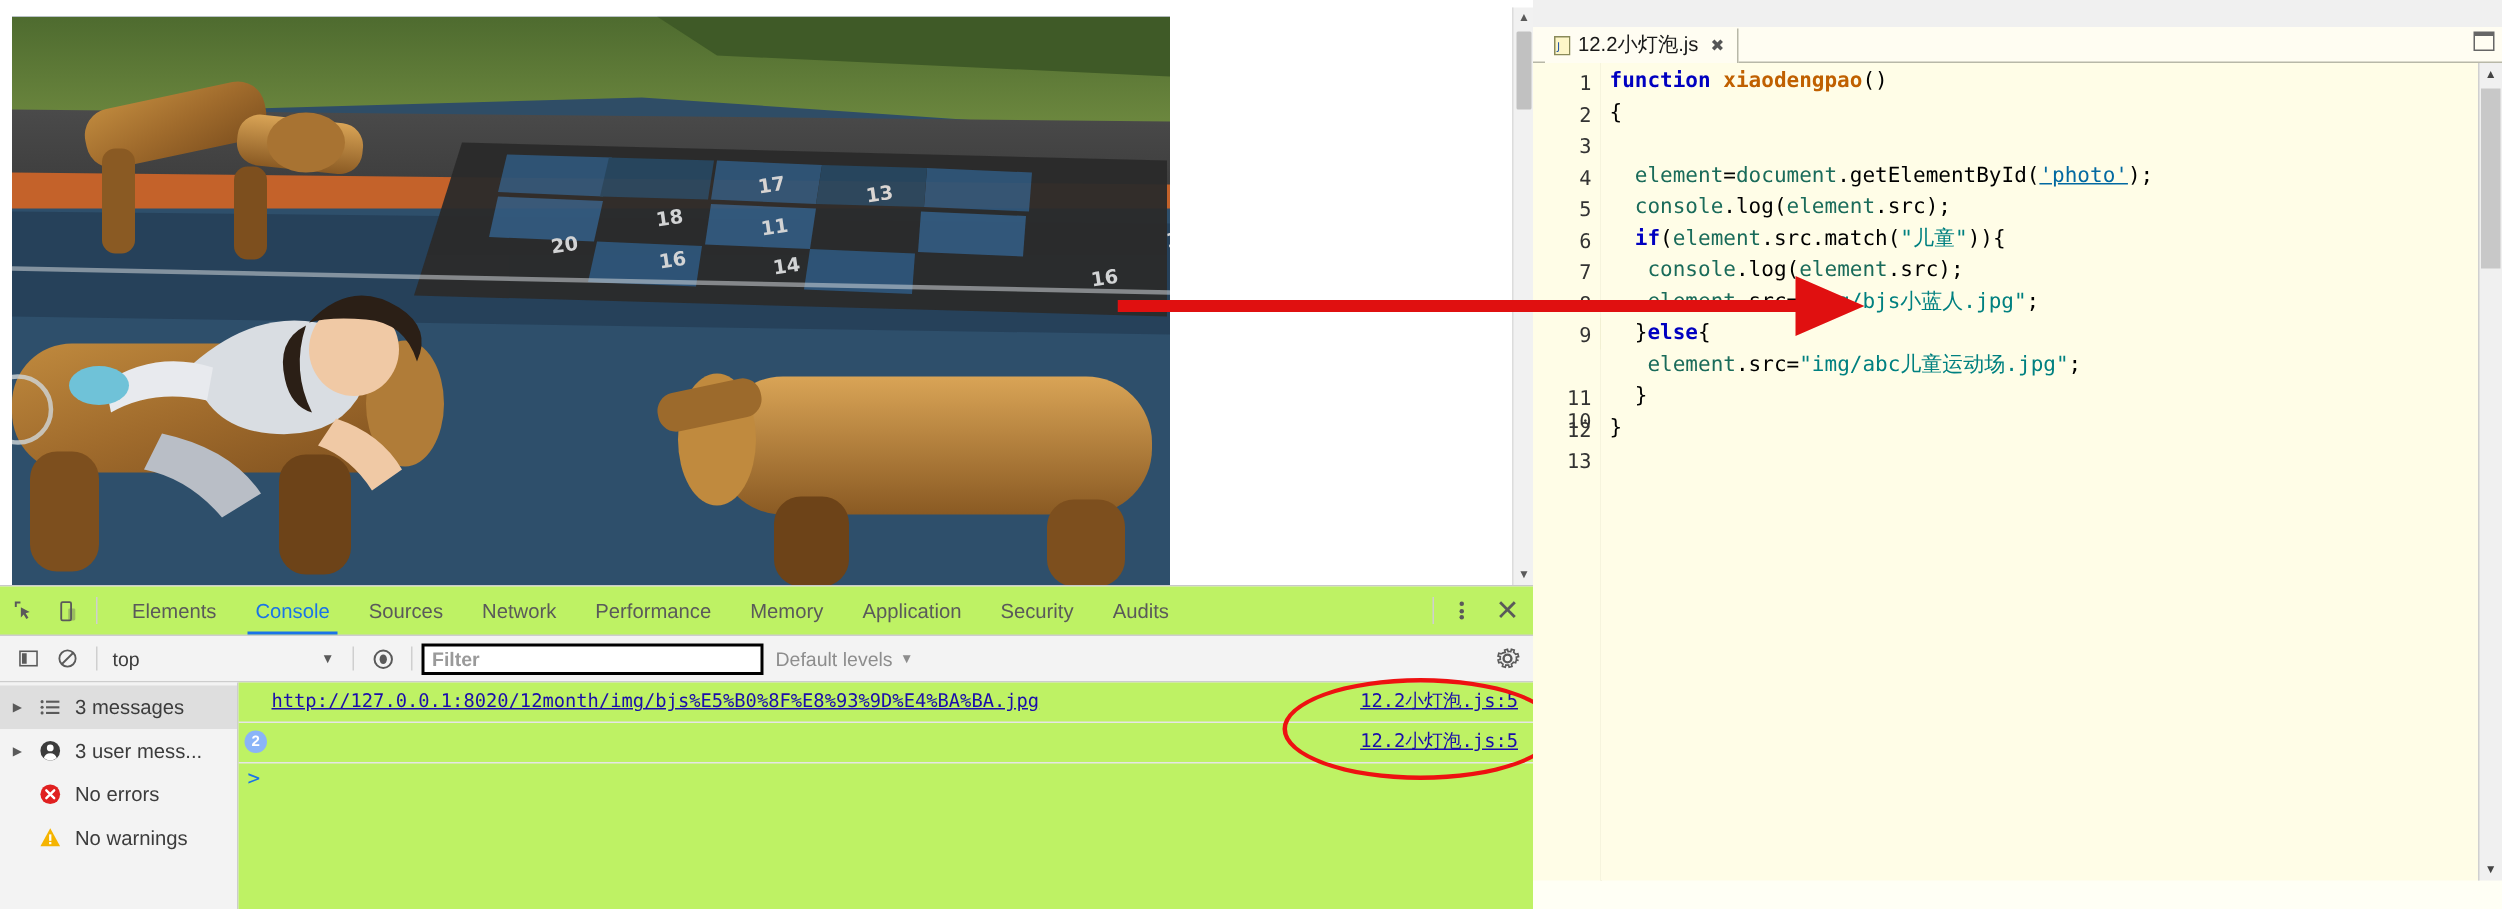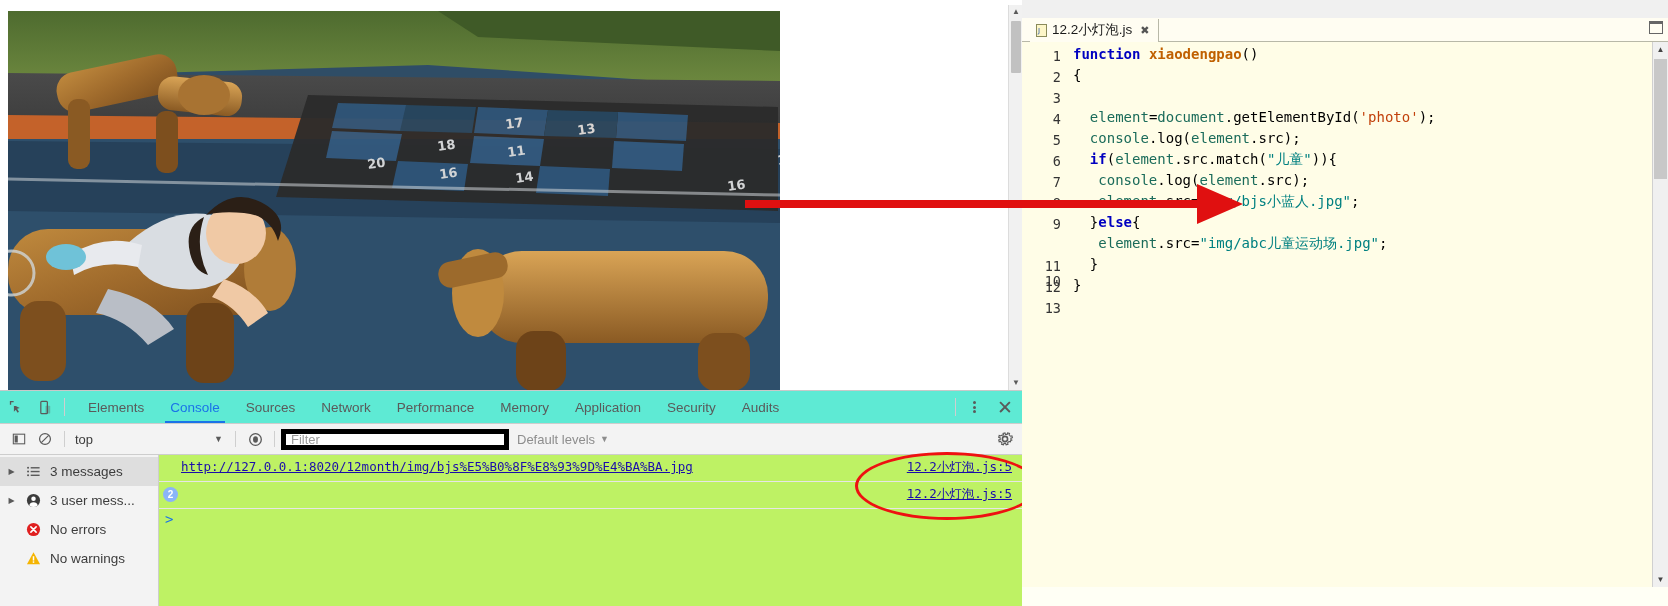--- a/index.html
+++ b/index.html
@@ -21,40 +21,40 @@
 
   
   .page-scroll{position:absolute;left:1008px;top:5px;width:14px;height:385px;background:#f1f1f1;border-left:1px solid #dcdcdc;}
   .page-scroll .arrow{position:absolute;left:0;width:14px;height:14px;display:flex;align-items:center;justify-content:center;color:#5a5a5a;font-size:8px;line-height:1;}
   .page-scroll .arrow.up{top:0;}
   .page-scroll .arrow.down{bottom:0;}
   .page-scroll .thumb{position:absolute;left:2px;top:16px;width:10px;height:52px;background:#c1c1c1;border-radius:1px;}
 
   
   .devtools{position:absolute;left:0;top:390px;width:1022px;height:216px;background:#ffffff;border-top:1px solid #c9c9c9;}
-  .dt-tabbar{position:relative;height:32px;background:#5eead4;border-bottom:1px solid #cdcdcd;display:flex;align-items:stretch;}
+  .dt-tabbar{position:relative;height:32px;background:#bef264;border-bottom:1px solid #cdcdcd;display:flex;align-items:stretch;}
   .dt-icon-btn{width:30px;display:flex;align-items:center;justify-content:center;cursor:pointer;}
   .dt-sep{width:1px;background:#cfcfcf;margin:7px 4px;}
   .dt-tabs{display:flex;align-items:stretch;padding-left:6px;}
   .dt-tab{position:relative;padding:0 13px;display:flex;align-items:center;font-size:13.5px;color:#5a5a5a;cursor:pointer;white-space:nowrap;}
   .dt-tab.active{color:#1a73e8;}
   .dt-tab.active:after{content:"";position:absolute;left:8px;right:8px;bottom:0;height:2px;background:#1a73e8;}
   .dt-right{margin-left:auto;display:flex;align-items:stretch;}
   .kebab{width:28px;display:flex;align-items:center;justify-content:center;cursor:pointer;}
   .kebab i{display:block;width:3px;height:3px;background:#5a5a5a;border-radius:50%;margin:1.5px 0;}
   .closeX{width:34px;display:flex;align-items:center;justify-content:center;cursor:pointer;color:#5a5a5a;font-size:19px;line-height:1;}
 
   
   .dt-filterbar{position:relative;height:30px;background:#f3f3f3;border-bottom:1px solid #cdcdcd;display:flex;align-items:center;padding:0 6px;}
   .fb-btn{width:26px;height:24px;display:flex;align-items:center;justify-content:center;cursor:pointer;}
   .fb-sep{width:1px;height:16px;background:#cfcfcf;margin:0 6px;}
   .ctx-select{display:flex;align-items:center;width:158px;height:22px;font-size:13px;color:#3c3c3c;cursor:pointer;}
   .ctx-select .cv{flex:1;padding-left:4px;}
   .ctx-select .cz{font-size:9px;color:#5a5a5a;padding-right:6px;}
-  .filter-input{width:228px;height:21px;background:#fff;border:5px solid #000000;font-size:13px;color:#9a9a9a;display:flex;align-items:center;padding:0 5px;box-sizing:border-box;}
+  .filter-input{width:228px;height:21px;background:#fff;border:2px solid #000000;font-size:13px;color:#9a9a9a;display:flex;align-items:center;padding:0 5px;box-sizing:border-box;font-weight:bold;}
   .levels{font-size:13px;color:#8d8d8d;margin-left:8px;cursor:pointer;display:flex;align-items:center;gap:5px;}
   .levels .cz{font-size:9px;}
   .gear{position:absolute;right:7px;top:5px;width:20px;height:20px;cursor:pointer;}
 
   
   .console-body{position:relative;height:152px;display:flex;}
   .side-panel{width:159px;background:#f3f3f3;border-right:1px solid #cdcdcd;box-sizing:border-box;padding-top:2px;}
   .sp-item{display:flex;align-items:center;height:29px;padding-left:6px;font-size:13.5px;color:#3c3c3c;cursor:pointer;gap:8px;}
   .sp-item.selected{background:#dedede;}
   .sp-tri{width:11px;text-align:center;font-size:8px;color:#5a5a5a;}
@@ -81,21 +81,21 @@
   .ed-min{position:absolute;right:5px;top:3px;width:12px;height:9px;border:1px solid #666;border-top-width:3px;}
 
   .ed-gutter{position:absolute;left:0;top:42px;width:45px;height:545px;background:#fffde7;border-right:1px solid #d9d9c0;}
   .ed-code{position:absolute;left:45px;top:42px;right:15px;height:545px;background:#fffde7;overflow:hidden;}
   .ln{position:absolute;right:8px;width:40px;text-align:right;font-family:"DejaVu Sans Mono", monospace;font-size:13.5px;color:#333;line-height:21px;}
   .cl{position:absolute;left:6px;white-space:pre;font-family:"DejaVu Sans Mono", monospace;font-size:14px;line-height:21px;color:#000;}
   .hl-row{position:absolute;left:45px;right:15px;height:21px;background:#dedcaa;}
   .kw{color:#0000c0;font-weight:bold;}
   .fn{color:#c06000;font-weight:bold;}
   .id{color:#1a6b5a;}
-  .str{color:#c2410c;}
+  .str{color:#0369a1;text-decoration:underline;}
   .dstr{color:#008080;}
 
   .ed-scroll{position:absolute;right:0;top:42px;width:15px;height:545px;background:#f0f0f0;border-left:1px solid #d0d0d0;}
   .ed-scroll .sarrow{position:absolute;left:0;width:15px;height:15px;display:flex;align-items:center;justify-content:center;font-size:8px;color:#444;}
   .ed-scroll .sarrow.up{top:0;}
   .ed-scroll .sarrow.down{bottom:0;}
   .ed-scroll .sthumb{position:absolute;left:1px;top:17px;width:13px;height:120px;background:#c8c8c8;}
 
   .watermark{position:absolute;right:24px;bottom:16px;font-size:15px;color:#e3e0bb;letter-spacing:.3px;white-space:nowrap;}
 

